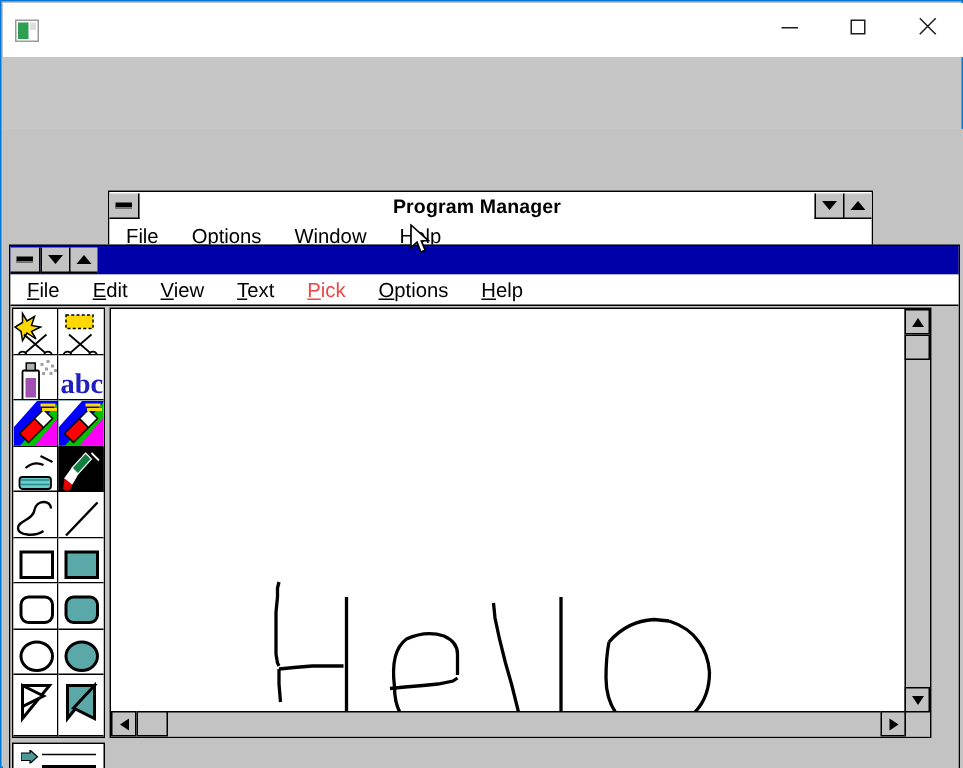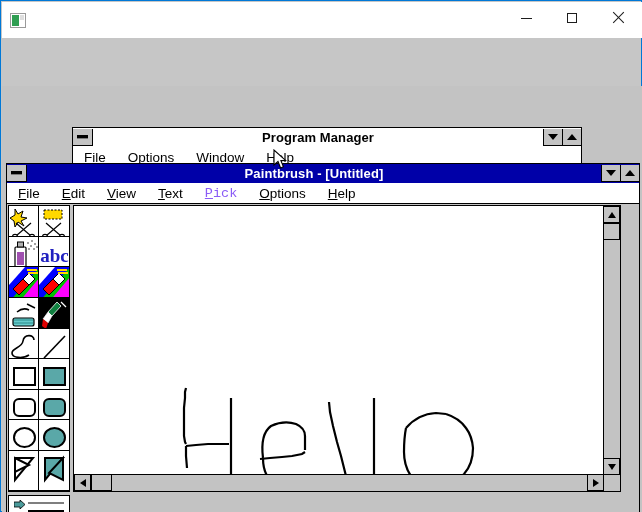--- a/index.html
+++ b/index.html
@@ -116,21 +116,21 @@
     background: #ffffff;
     border-bottom: 1px solid #000000;
     box-sizing: border-box;
     display: flex; align-items: center;
   }
   .menu-item {
     font-size: 13.5px; color: #000000;
     padding: 0 11px; white-space: nowrap;
     font-family: "Liberation Sans", sans-serif;
   }
-  .menu-item.disabled { color: #8b5cf6; font-family: Liberation Mono, monospace; }
+  .menu-item.disabled { color: #ef4444; }
   .menu-item u { text-decoration: underline; }
 
   
   #progman {
     position: absolute; left: 70px; top: 41px; width: 510px; height: 200px;
     background: #ffffff; border: 1px solid #000000; box-sizing: border-box;
   }
   #progman .w31-titlebar { width: 508px; background: #ffffff; }
   #progman .w31-title-text { color: #000000; }
   #progman .w31-menubar { top: 19px; width: 508px; }
@@ -269,21 +269,20 @@
           <div class="menu-item"><u>H</u>elp</div>
         </div>
       </div>
 
       <div id="paintbrush">
 
         <div class="w31-titlebar" style="background: rgb(0, 0, 168);">
           <div class="sysbox">
             <div class="bar"></div>
           </div>
-          <div class="w31-title-text">Paintbrush - [Untitled]</div>
           <div class="minmax">
             <div class="tri-down"></div>
           </div>
           <div class="minmax">
             <div class="tri-up"></div>
           </div>
         </div>
 
         <div class="w31-menubar">
           <div class="menu-item"><u>F</u>ile</div>

